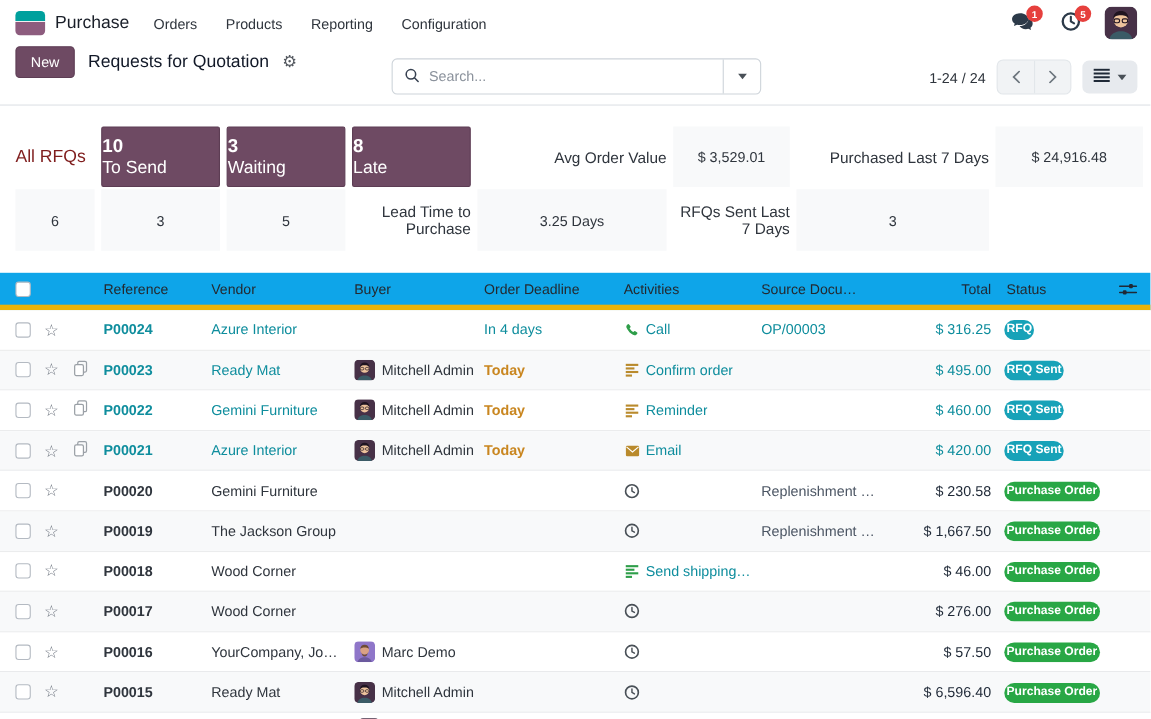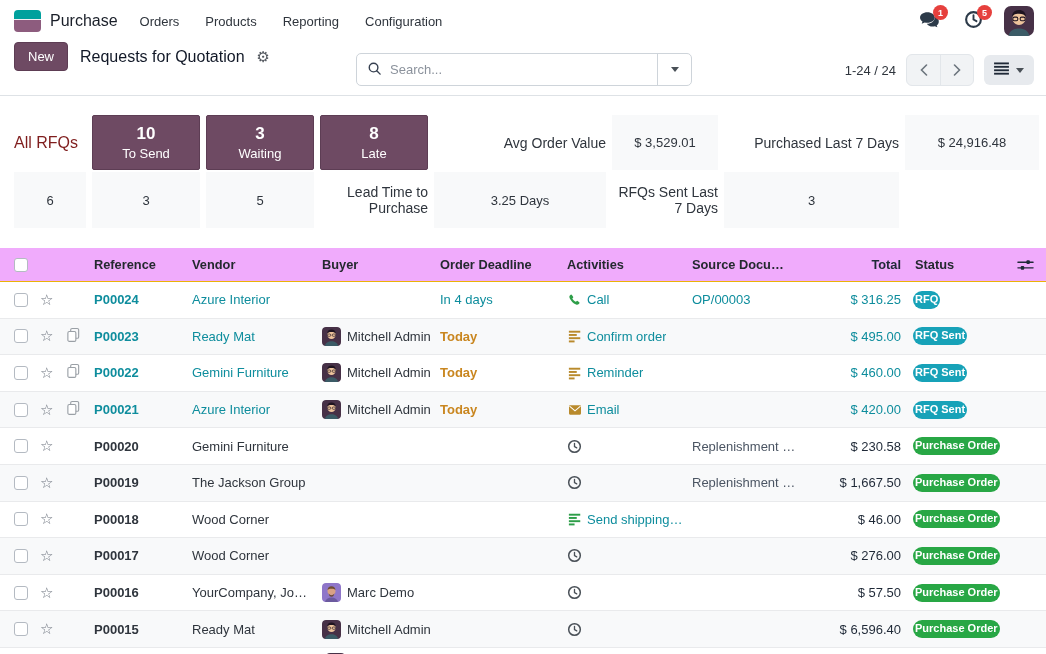--- a/index.html
+++ b/index.html
@@ -46,29 +46,29 @@
   .pager-btns{display:flex;border:1px solid #e2e6ea;border-radius:6px;overflow:hidden;background:#f1f3f5}
   .pager-btn{width:33px;height:30px;display:flex;align-items:center;justify-content:center;cursor:pointer}
   .pager-btn + .pager-btn{border-left:1px solid #e2e6ea}
   .view-btn{height:30px;padding:0 10px;background:#e7eaee;border-radius:6px;display:flex;align-items:center;gap:7px;cursor:pointer}
   
   .dash{padding:19px 0 20px 14px;display:grid;background:#fff;
     grid-template-columns:72px 108px 108px 108px 172px 106px 175px 134px;
     grid-template-rows:55px 56px;column-gap:6px;row-gap:2px;align-items:stretch}
   .dash-rowlabel{display:flex;align-items:center;font-size:16px;color:#7f1d1d}
   .kpi-btn{background:var(--purple-btn);border:1px solid var(--purple-border);border-radius:2px;color:#fff;cursor:pointer;
-    display:flex;flex-direction:column;align-items:center;justify-content:center;gap:1px;font-family:inherit}
+    display:flex;flex-direction:column;align-items:flex-start;justify-content:center;gap:1px;font-family:inherit}
   .kpi-btn .num{font-size:17px;font-weight:700;line-height:1.2}
-  .kpi-btn .lbl{font-size:13px}
+  .kpi-btn .lbl{font-size:16px}
   .kpi-sub{background:var(--cell-bg);display:flex;align-items:center;justify-content:center;font-size:13px;color:#2f353d;cursor:pointer}
   .stat-label{display:flex;align-items:center;justify-content:flex-end;text-align:right;font-size:14px;color:#2f353d}
   .stat-value{background:var(--cell-bg);display:flex;align-items:center;justify-content:center;font-size:13px;color:#2f353d}
   
   .grid-row{display:grid;grid-template-columns:40px 26px 28px 98px 130px 118px 127px 125px 118px 97px 104px 35px;align-items:center}
-  .thead{height:34px;border-bottom:1px solid #eab308;background:#f0abfc;font-weight:700;color:#24292f;font-size:12.8px}
+  .thead{height:34px;border-bottom:5px solid #eab308;background:#0ea5e9;font-weight:400;color:#24292f;font-size:12.8px}
   .cell{padding-right:6px;white-space:nowrap;overflow:hidden;text-overflow:ellipsis}
   .c-check{display:flex;justify-content:flex-start;padding-left:14px;overflow:visible}
   .checkbox{width:14px;height:14px;border:1px solid #b4bac2;border-radius:3px;background:#fff;display:inline-block;cursor:pointer}
   .c-star{color:#6f7680;font-size:15px;cursor:pointer;overflow:visible;text-align:left}
   .c-total{text-align:right;color:var(--text-dark)}
   .c-gear{display:flex;justify-content:center;overflow:visible}
   .trow{height:36.6px;border-bottom:1px solid var(--border);background:#fff;cursor:pointer}
   #table-rows .trow:nth-child(even){background:#f8f9fa}
   .c-ref{font-weight:700;color:#2f353d}
   .c-vendor{color:#2f353d}

